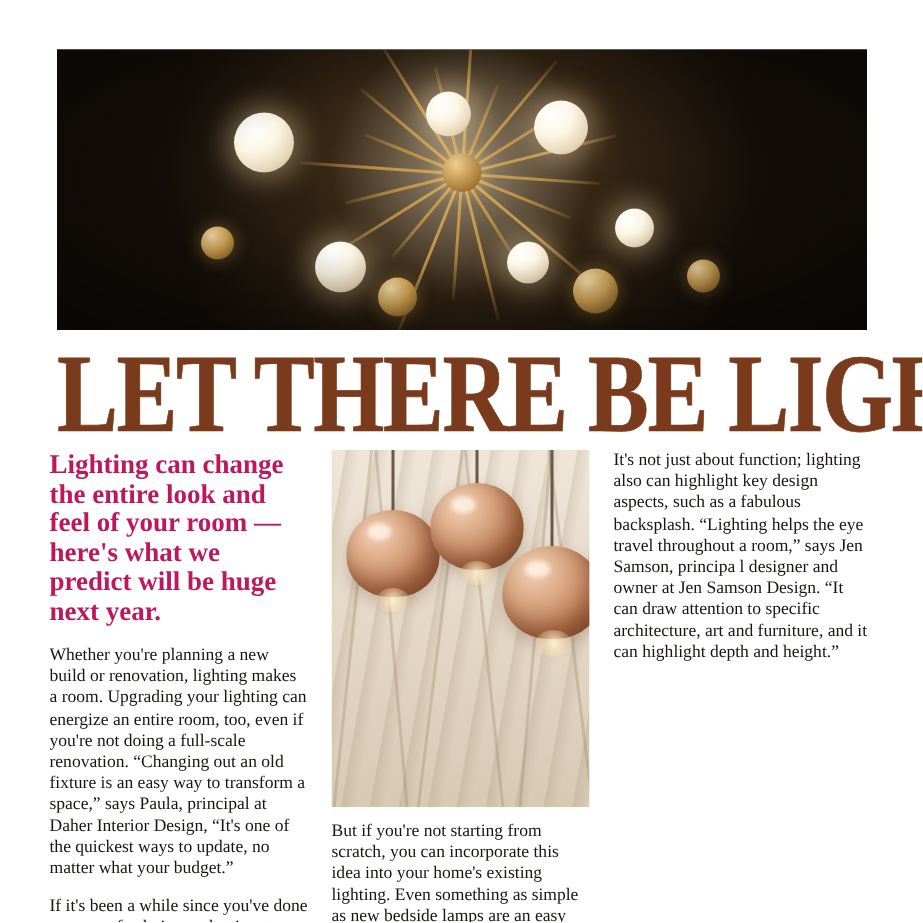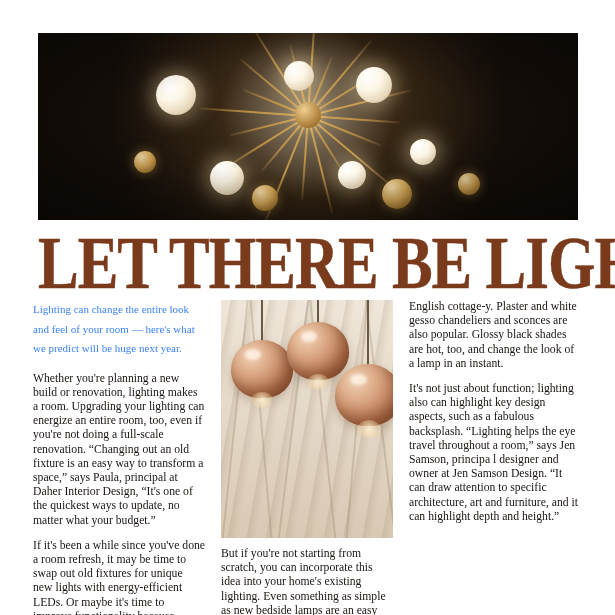--- a/index.html
+++ b/index.html
@@ -112,24 +112,24 @@
     width: 172px;
     height: 315px;
     overflow: hidden;
   }
   .col1 { left: 0; }
   .col2 { left: 188px; }
   .col3 { left: 376px; }
 
   .standfirst {
     font-family: "Liberation Serif", serif;
-    font-weight: normal;
-    font-size: 11px;
+    font-weight: bold;
+    font-size: 18px;
     line-height: 19.5px;
-    color: #3b82f6;
+    color: #be185d;
     margin: 0 0 13px 0;
   }
   .body-p {
     font-family: "Liberation Serif", serif;
     font-size: 11.7px;
     line-height: 14.2px;
     color: #1a1512;
     margin: 0 0 11px 0;
     text-align: left;
   }
@@ -266,19 +266,18 @@
 
         <div class="pendant" style="left:114px;top:64px;width:66px;height:62px;">
           <span class="glint"></span>
         </div>
         <div class="bulb-glow" style="left:136px;top:120px;width:24px;height:18px;"></div>
       </div>
       <p class="body-p">But if you're not starting from scratch, you can incorporate this idea into your home's existing lighting. Even something as simple as new bedside lamps are an easy way to add new life</p>
     </div>
 
     <div class="col col3">
-      <p class="body-p">English cottage-y. Plaster and white gesso chandeliers and sconces are also popular. Glossy black shades are hot, too, and change the look of a lamp in an instant.</p>
       <p class="body-p">It's not just about function; lighting also can highlight key design aspects, such as a fabulous backsplash. “Lighting helps the eye travel throughout a room,” says Jen Samson, principa l designer and owner at Jen Samson Design. “It can draw attention to specific architecture, art and furniture, and it can highlight depth and height.”</p>
 
     </div>
 
   </div>
 </div>
 
 </body></html>

